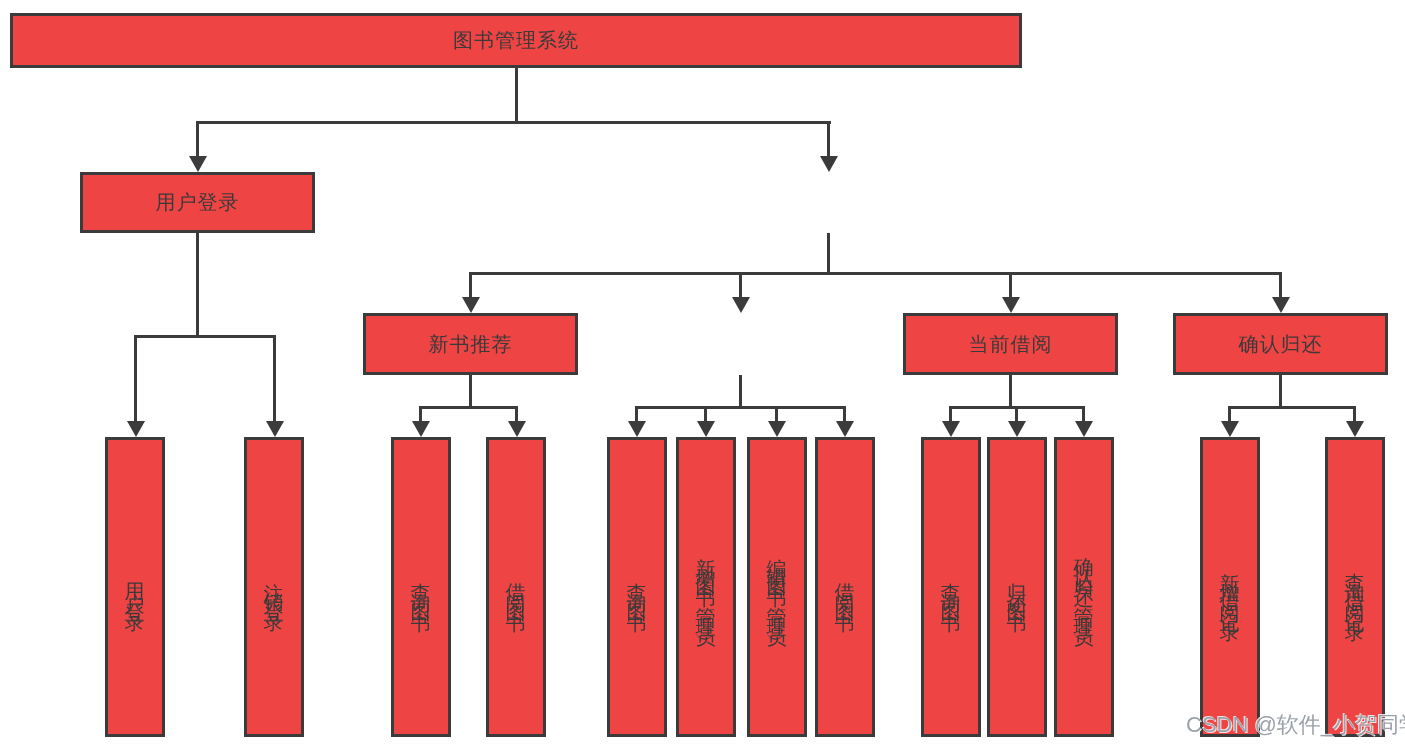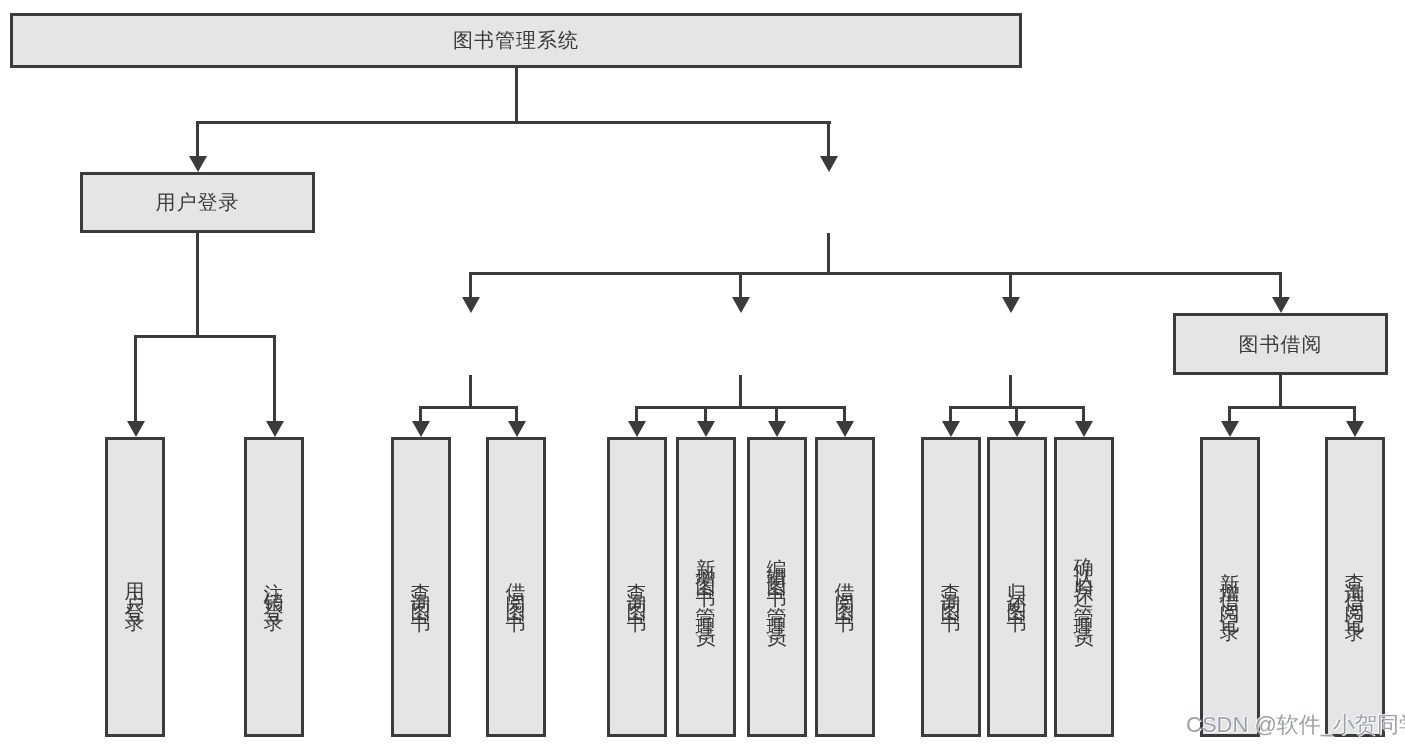--- a/index.html
+++ b/index.html
@@ -12,21 +12,21 @@
     position: relative;
     width: 1405px;
     height: 747px;
     background: #ffffff;
     overflow: hidden;
   }
   .node {
     position: absolute;
     box-sizing: border-box;
     border: 3px solid #3b3b3b;
-    background: #e5e5e5;
+    background: #ef4444;
     display: flex;
     align-items: center;
     justify-content: center;
     color: #3a3a3a;
   }
   .h-label {
     font-size: 20px;
     letter-spacing: 1px;
     white-space: nowrap;
   }
@@ -98,22 +98,28 @@
   <div class="drop" style="left:134px; top:335px; height:86px;"></div>
   <div class="drop" style="left:273px; top:335px; height:86px;"></div>
 
   <div class="vline" style="left:827px; top:233px; height:39px;"></div>
   <div class="hline" style="left:469px; top:272px; width:813px;"></div>
   <div class="drop" style="left:469px; top:272px; height:25px;"></div>
   <div class="drop" style="left:739px; top:272px; height:25px;"></div>
   <div class="drop" style="left:1009px; top:272px; height:25px;"></div>
   <div class="drop" style="left:1279px; top:272px; height:25px;"></div>
 
+  <div class="node" style="left:363px; top:313px; width:215px; height:62px;">
+    <span class="h-label">新书推荐</span>
+  </div>
+  <div class="node" style="left:903px; top:313px; width:215px; height:62px;">
+    <span class="h-label">当前借阅</span>
+  </div>
   <div class="node" style="left:1173px; top:313px; width:215px; height:62px;">
-    <span class="h-label">图书借阅</span>
+    <span class="h-label">确认归还</span>
   </div>
 
   <div class="vline" style="left:469px; top:375px; height:34px;"></div>
   <div class="hline" style="left:419px; top:406px; width:99px;"></div>
   <div class="drop" style="left:419px; top:406px; height:15px;"></div>
   <div class="drop" style="left:515px; top:406px; height:15px;"></div>
 
   <div class="vline" style="left:739px; top:375px; height:34px;"></div>
   <div class="hline" style="left:635px; top:406px; width:211px;"></div>
   <div class="drop" style="left:635px; top:406px; height:15px;"></div>

